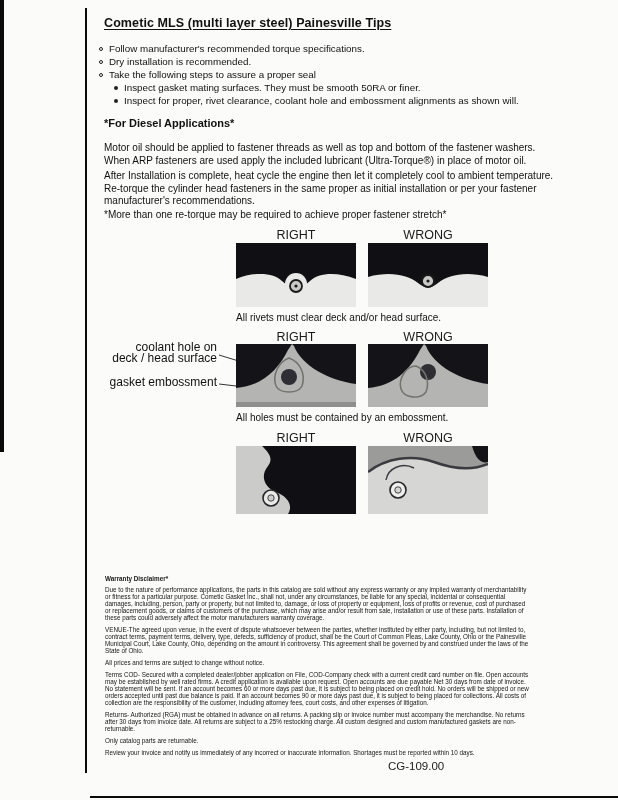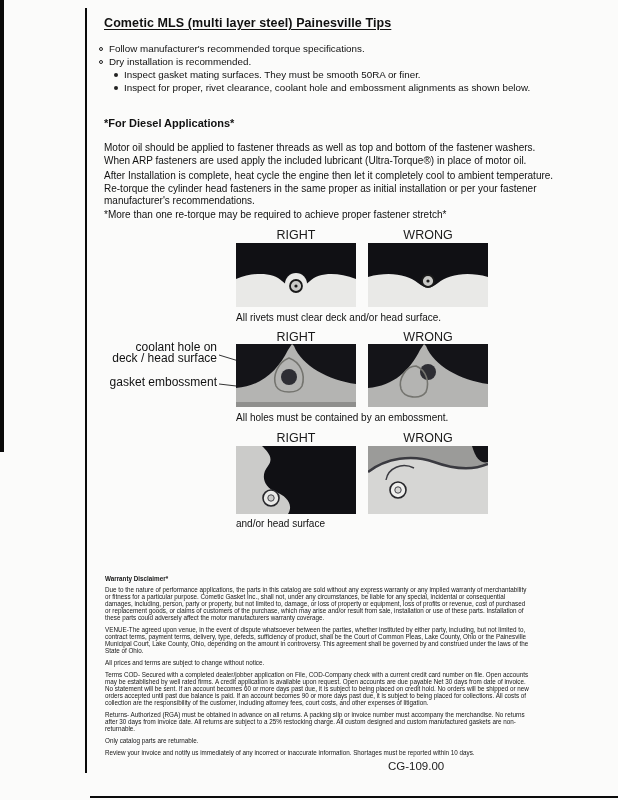--- a/index.html
+++ b/index.html
@@ -55,22 +55,23 @@
 
 <div class="abs edge-strip"></div>
 <div class="abs vrule"></div>
 <div class="abs bottom-line"></div>
 
 <div class="abs title">Cometic MLS (multi layer steel) Painesville Tips</div>
 
 <div class="abs bullets">
   <div class="bullet-line"><span class="odot"></span><span>Follow manufacturer's recommended torque specifications.</span></div>
   <div class="bullet-line"><span class="odot"></span><span>Dry installation is recommended.</span></div>
+  <div class="bullet-line"><span class="odot"></span><span>Take the following steps to assure a proper seal</span></div>
   <div class="bullet-line sub"><span class="fdot"></span><span>Inspect gasket mating surfaces.  They must be smooth 50RA or finer.</span></div>
-  <div class="bullet-line sub"><span class="fdot"></span><span>Inspect for proper, rivet clearance, coolant hole and embossment alignments as shown below.</span></div>
+  <div class="bullet-line sub"><span class="fdot"></span><span>Inspect for proper, rivet clearance, coolant hole and embossment alignments as shown will.</span></div>
 </div>
 
 <div class="abs diesel-heading">*For Diesel Applications*</div>
 <div class="abs para para1">Motor oil should be applied to fastener threads as well as top and bottom of the fastener washers. When ARP fasteners are used apply the included lubricant (Ultra-Torque®) in place of motor oil.</div>
 <div class="abs para para2">After Installation is complete, heat cycle the engine then let it completely cool to ambient temperature. Re-torque the cylinder head fasteners in the same proper as initial installation or per your fastener manufacturer's recommendations.</div>
 <div class="abs para note">*More than one re-torque may be required to achieve proper fastener stretch*</div>
 
 <div class="abs diag-label" style="left:236px; top:228px;">RIGHT</div>
 <div class="abs diag-label" style="left:368px; top:228px;">WRONG</div>
 
@@ -143,21 +144,20 @@
     <rect width="120" height="68" fill="#9b9b99"></rect>
     <path d="M0 68 V26 C18 12 44 8 66 16 C88 24 106 24 120 18 V68 Z" fill="#d6d6d4"></path>
     <path d="M0 26 C18 12 44 8 66 16 C88 24 106 24 120 18" fill="none" stroke="#3a3a40" stroke-width="2.5"></path>
     <path d="M104 0 H120 V16 C114 18 108 14 104 0 Z" fill="#141418"></path>
     <circle cx="30" cy="44" r="8" fill="#efefed" stroke="#26262a" stroke-width="1.6"></circle>
     <circle cx="30" cy="44" r="3.2" fill="#d6d6d4" stroke="#44444a" stroke-width="1"></circle>
     <path d="M18 34 C20 22 34 16 46 22" fill="none" stroke="#3a3a40" stroke-width="1.4"></path>
   </svg>
 </div>
 <div class="abs caption" style="left:236px; top:518px; width:240px;">
-  <div>and/or head surface</div>
 </div>
 
 <div class="abs disclaimer">
   <div class="dh">Warranty Disclaimer*</div>
   <p>Due to the nature of performance applications, the parts in this catalog are sold without any express warranty or any implied warranty of merchantability or fitness for a particular purpose.  Cometic Gasket Inc., shall not, under any circumstances, be liable for any special, incidental or consequential damages, including, person, party or property, but not limited to, damage, or loss of property or equipment, loss of profits or revenue, cost of purchased or replacement goods, or claims of customers of the purchase, which may arise and/or result from sale, installation or use of these parts.  Installation of these parts could adversely affect the motor manufacturers warranty coverage.</p>
   <p>VENUE-The agreed upon venue, in the event of dispute whatsoever between the parties, whether instituted by either party, including, but not limited to, contract terms, payment terms, delivery, type, defects, sufficiency of product, shall be the Court of Common Pleas, Lake County, Ohio or the Painesville Municipal Court, Lake County, Ohio, depending on the amount in controversy.  This agreement shall be governed by and construed under the laws of the State of Ohio.</p>
   <p>All prices and terms are subject to change without notice.</p>
   <p>Terms COD- Secured with a completed dealer/jobber application on File, COD-Company check with a current credit card number on file.  Open accounts may be established by well rated firms.  A credit application is available upon request.  Open accounts are due payable Net 30 days from date of invoice.  No statement will be sent.  If an account becomes 60 or more days past due, it is subject to being placed on credit hold.  No orders will be shipped or new orders accepted until past due balance is paid.  If an account becomes 90 or more days past due, it is subject to being placed for collections.  All costs of collection are the responsibility of the customer, including attorney fees, court costs, and other expenses of litigation.</p>
   <p>Returns- Authorized (RGA) must be obtained in advance on all returns.  A packing slip or invoice number must accompany the merchandise.  No returns after 30 days from invoice date.  All returns are subject to a 25% restocking charge.  All custom designed and custom manufactured gaskets are non-returnable.</p>
   <p>Only catalog parts are returnable.</p>

